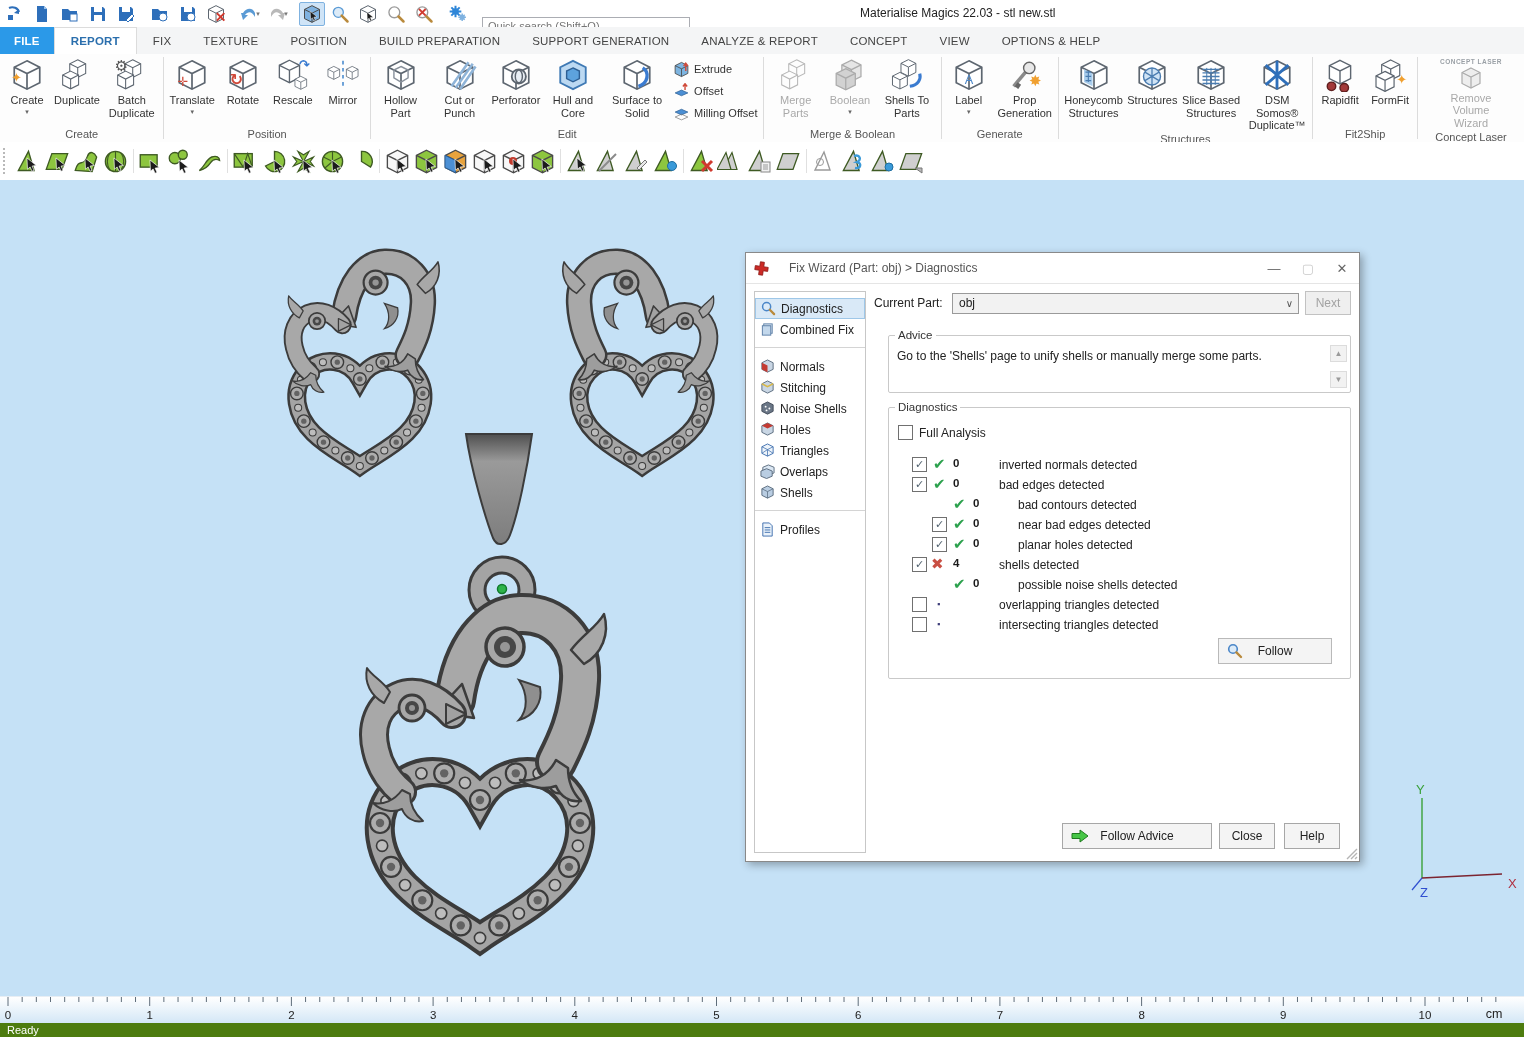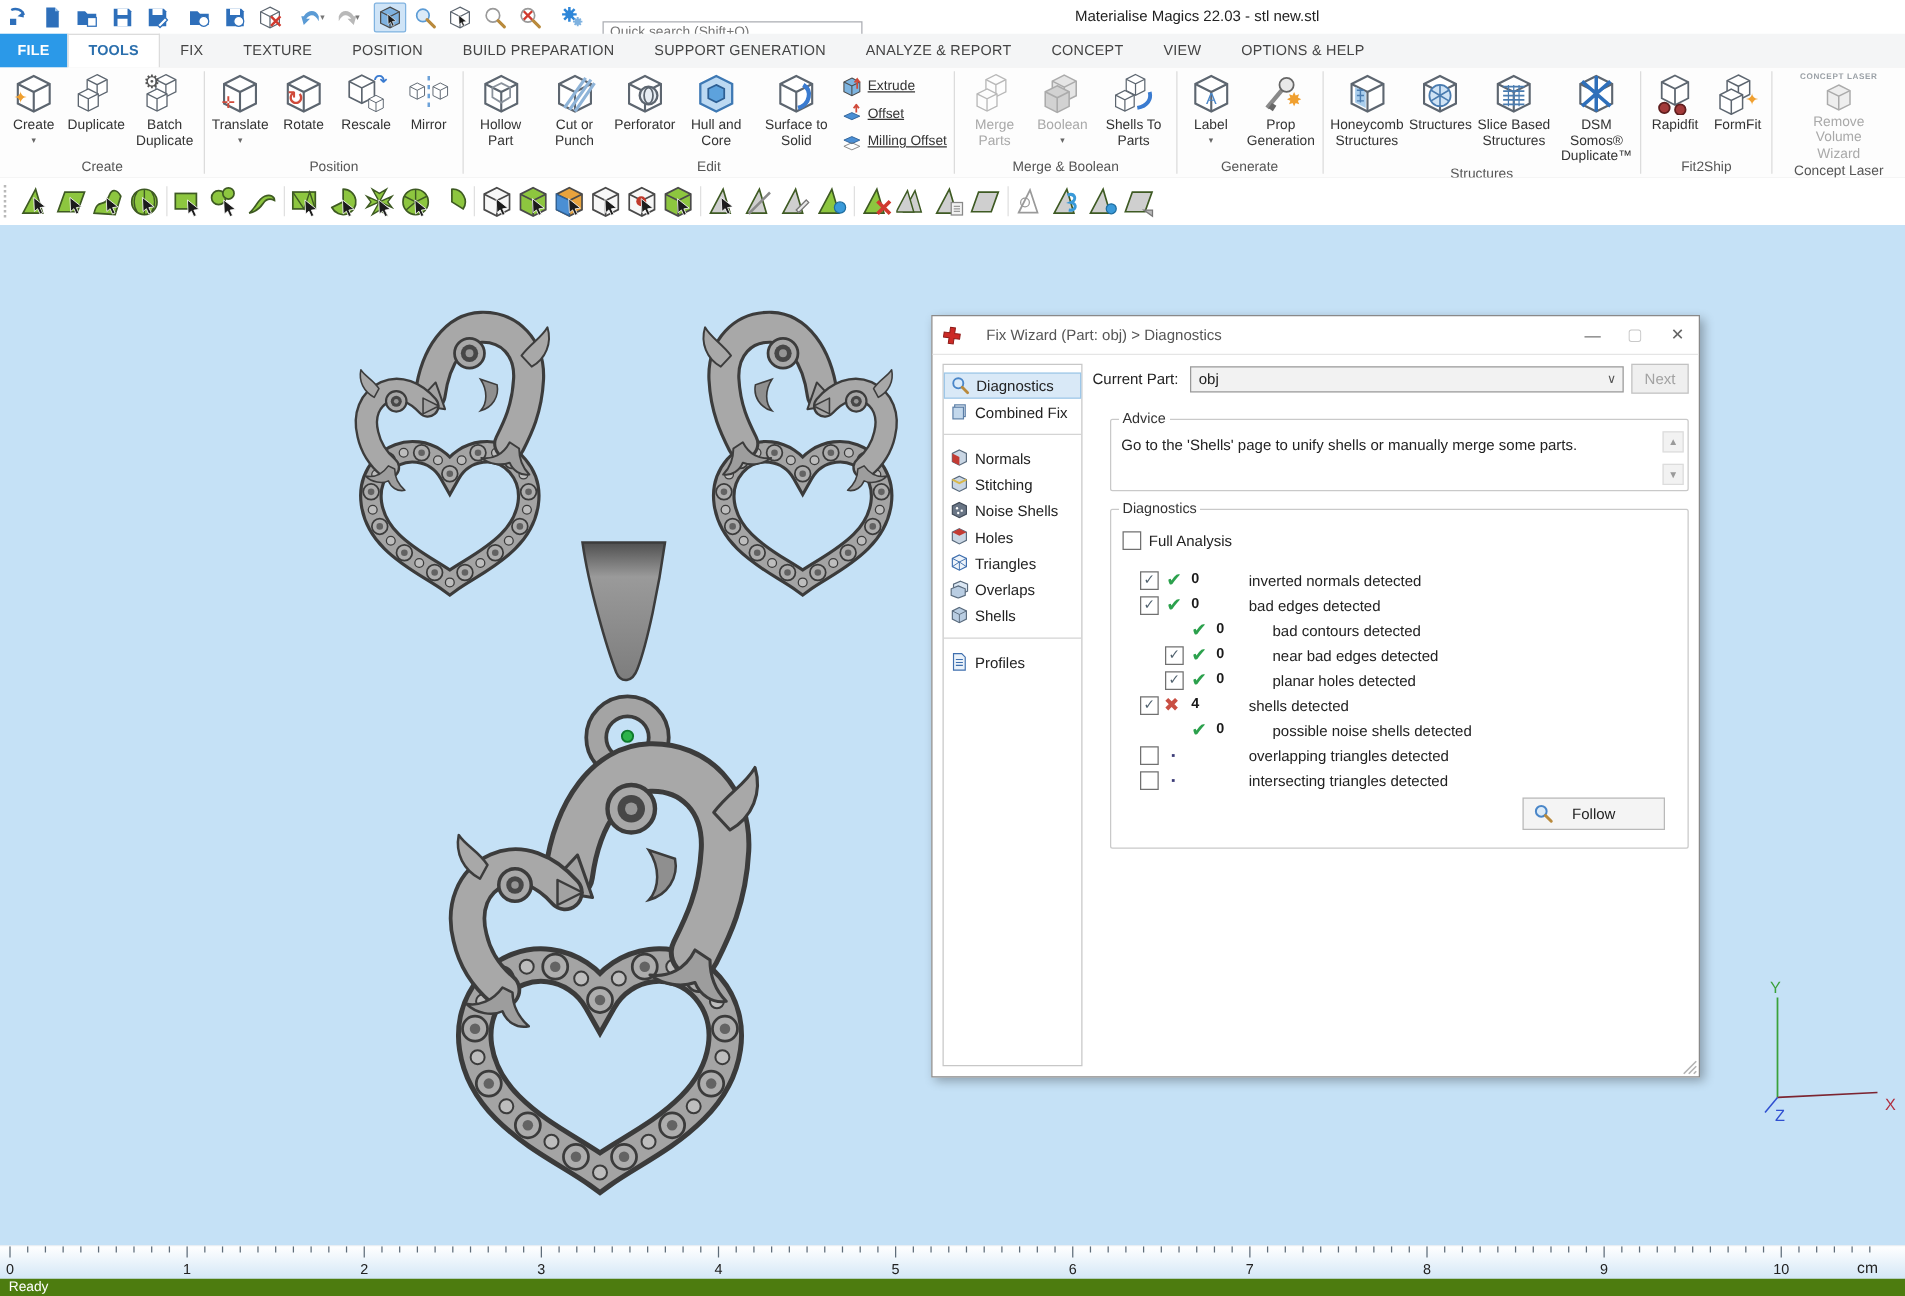--- a/index.html
+++ b/index.html
@@ -26,21 +26,21 @@
   .rgname{text-align:center;font-size:11px;color:#555;padding:1px 0 2px 0;}
   .rsep{width:1px;background:#dcdcdc;margin:3px 0;}
   .rbtn{display:flex;flex-direction:column;align-items:center;padding:3px 3px 0 3px;min-width:44px;cursor:default;}
   .ric{width:34px;height:34px;position:relative;}
   .ric svg{width:34px;height:34px;display:block;}
   .acc{position:absolute;font-size:13px;font-weight:bold;line-height:1;}
   .rlb{font-size:11px;color:#333;text-align:center;line-height:1.15;margin-top:2px;max-width:66px;}
   .rdd{font-size:7px;color:#666;margin-top:1px;}
   .dis .rlb{color:#a9a9a9;}
   .dis .ric{opacity:.45;filter:grayscale(1);}
-  .rsmcol{display:flex;flex-direction:column;justify-content:center;padding:3px 4px;text-decoration:underline;}
+  .rsmcol{display:flex;flex-direction:column;justify-content:center;padding:3px 4px;}
   .rsm{display:flex;align-items:center;height:22px;}
   .rsm svg{width:17px;height:17px;margin-right:4px;}
   .rsm span{font-size:11px;color:#333;white-space:nowrap;}
   .cltop{font-size:6.5px;font-weight:bold;color:#9aa0a6;letter-spacing:.5px;text-align:center;line-height:1.2;}
   
   #stb{position:absolute;left:0;top:142px;width:1524px;height:38px;background:#fff;display:flex;align-items:center;}
   .grip{width:5px;height:26px;margin:0 4px 0 3px;border-left:2px dotted #b9b9b9;}
   .si{width:27px;height:27px;margin:0 1px;display:block;}
   .ssep{width:1px;height:24px;background:#e0e0e0;margin:0 3px;}
   
@@ -269,21 +269,21 @@
         <circle cx="17" cy="16" r="3" fill="#7fb2e0"></circle>
         <path d="M17,11.5 V20.5 M12.5,16 H21.5 M14,13 L20,19 M20,13 L14,19" stroke="#7fb2e0" stroke-width="1.8"></path>
       </svg>
     </span>
   <input id="qsearch" placeholder="Quick search (Shift+Q)" style="">
   <span id="apptitle">Materialise Magics 22.03 - stl new.stl</span>
 </div>
 
 <div id="tabs">
   <div class="tab file">FILE</div>
-  <div class="tab sel">TOOLS</div>
+  <div class="tab sel">REPORT</div>
   <div class="tab">FIX</div>
   <div class="tab">TEXTURE</div>
   <div class="tab">POSITION</div>
   <div class="tab">BUILD PREPARATION</div>
   <div class="tab">SUPPORT GENERATION</div>
   <div class="tab">ANALYZE &amp; REPORT</div>
   <div class="tab">CONCEPT</div>
   <div class="tab">VIEW</div>
   <div class="tab">OPTIONS &amp; HELP</div>
 </div>
@@ -1125,17 +1125,27 @@
           <span class="dlb" style="left:110px;">intersecting triangles detected</span>
         </div>
       <div id="updbtn">
         <svg width="16" height="16" viewBox="0 0 16 16">
             <use href="#mag"></use>
           </svg>
         <span>Follow</span>
       </div>
     </fieldset>
 
+    <div id="dlgbtns">
+      <div class="btn" id="btn-follow">
+        <svg width="18" height="14" viewBox="0 0 18 14">
+            <path d="M1,4.5 H9 V1 L17,7 9,13 V9.5 H1 Z" fill="#46c646" stroke="#1f7a1f"></path>
+          </svg>
+        <span>Follow Advice</span>
+      </div>
+      <div class="btn" id="btn-close">Close</div>
+      <div class="btn" id="btn-help">Help</div>
+    </div>
   </div>
   <svg id="grip">
       <path d="M12,2 L2,12 M12,6 L6,12 M12,10 L10,12" stroke="#b5b5b5" stroke-width="1.4"></path>
     </svg>
 </div>
 
 </body></html>

